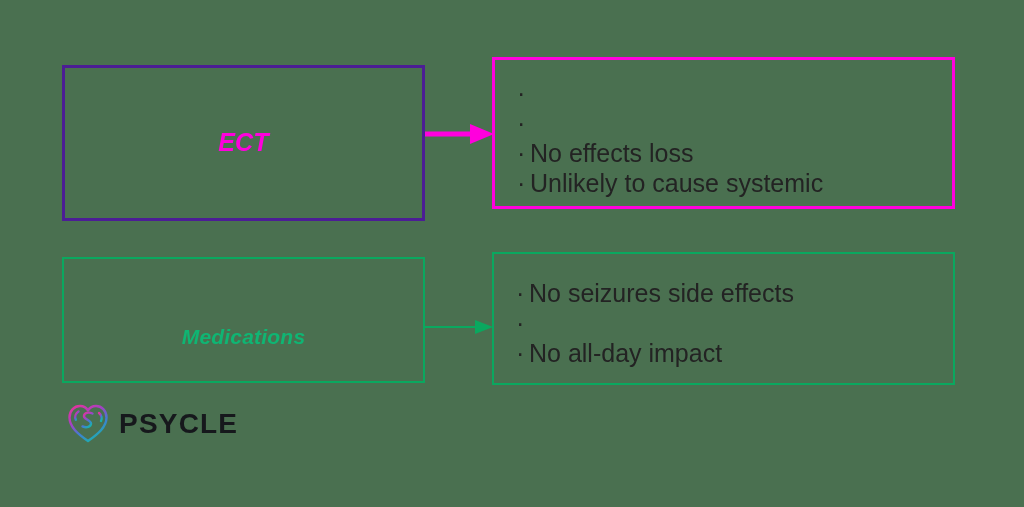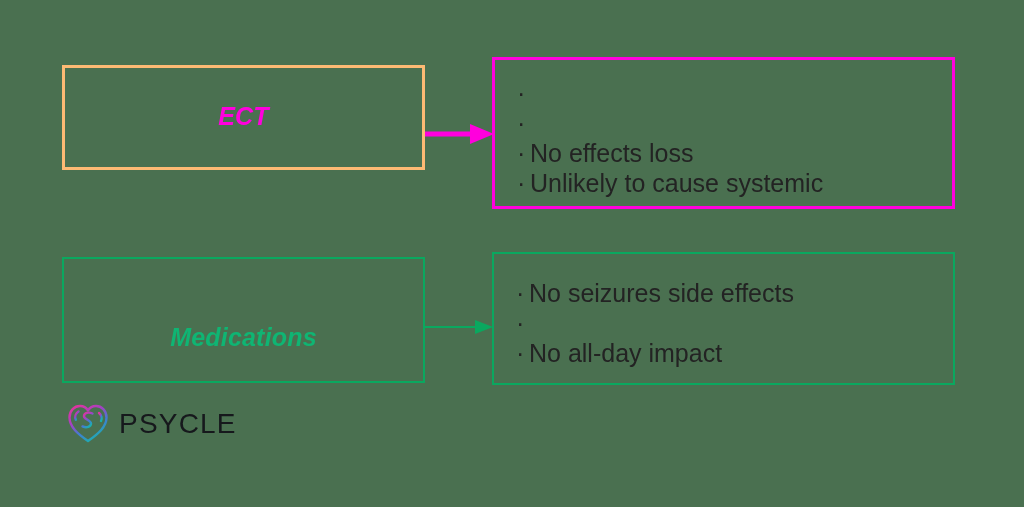--- a/index.html
+++ b/index.html
@@ -40,22 +40,22 @@
     font-weight: bold;
     letter-spacing: 0.2px;
     white-space: nowrap;
   }
 
   
   .ect-box {
     left: 62px;
     top: 65px;
     width: 363px;
-    height: 105px;
-    border: 3px solid #fdba74;
+    height: 156px;
+    border: 3px solid #4c1d95;
   }
   .ect-label {
     color: #ff00dd;
     font-size: 25px;
     position: relative;
     top: -1px;
   }
 
   .ect-bullets-box {
     left: 492px;
@@ -68,21 +68,21 @@
   
   .med-box {
     left: 62px;
     top: 257px;
     width: 363px;
     height: 126px;
     border: 2px solid #0aa85f;
   }
   .med-label {
     color: #0fb573;
-    font-size: 25px;
+    font-size: 21px;
     position: relative;
     top: 17px;
   }
 
   .med-bullets-box {
     left: 492px;
     top: 252px;
     width: 463px;
     height: 133px;
     border: 2px solid #0aa85f;
@@ -143,21 +143,21 @@
     align-items: center;
     gap: 9px;
   }
   .logo-mark {
     width: 44px;
     height: 42px;
     display: block;
   }
   .logo-word {
     font-size: 28px;
-    font-weight: normal;
+    font-weight: bold;
     color: #16181c;
     letter-spacing: 1.2px;
     line-height: 1;
     position: relative;
     top: 1px;
   }
 </style>
 </head>
 <body style="background: rgb(74, 112, 80);">
 

